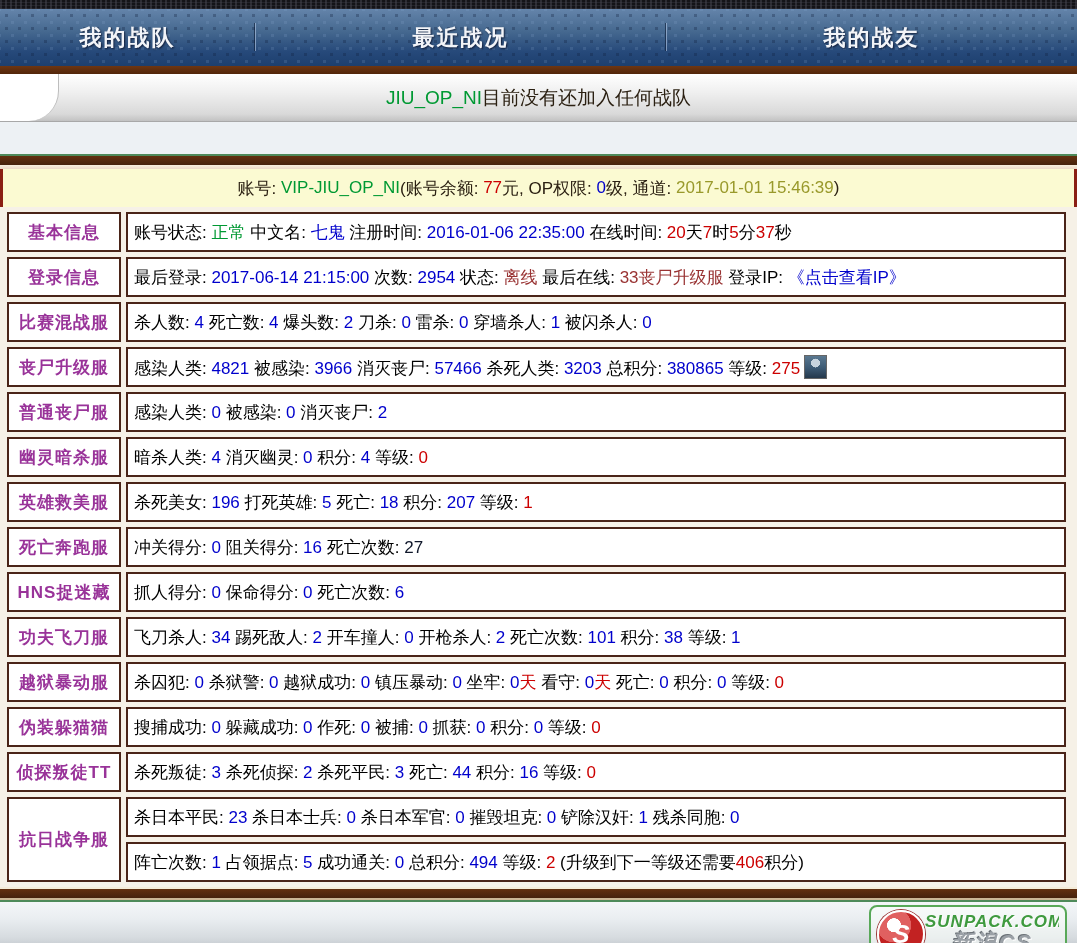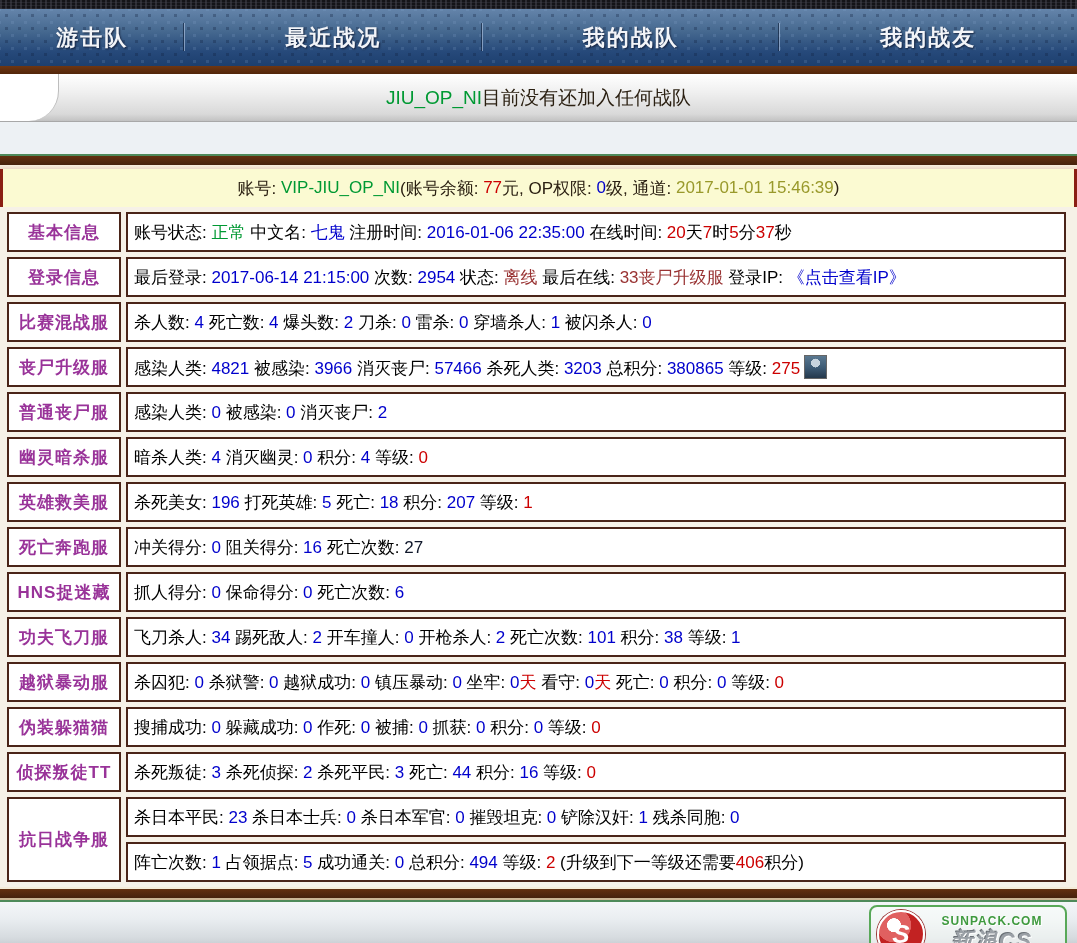--- a/index.html
+++ b/index.html
@@ -106,37 +106,36 @@
   }
   .wm-ball{
     width:44px;height:44px;border-radius:50%;flex:0 0 44px;
     background:radial-gradient(circle at 34% 30%, #ffffff 0 16%, #e06060 17% 40%, #c22222 41% 78%, #7a1010 100%);
     border:2px solid #fff;box-shadow:0 0 0 1px #993333;
     color:#fff;font-weight:bold;font-style:italic;font-size:26px;
     display:flex;align-items:center;justify-content:center;
   }
   .wm-text{flex:1;text-align:center;line-height:1.1;overflow:hidden;}
   .wm-line1{
-    color:#3f9a3f;font-weight:bold;font-size:12px;letter-spacing:1px;
+    color:#3f9a3f;font-weight:bold;font-style:italic;font-size:17px;letter-spacing:1px;
     text-shadow:1px 1px 0 #ffffff;white-space:nowrap;
   }
   .wm-line2{
     color:#9aa0a6;font-weight:bold;font-style:italic;font-size:22px;letter-spacing:2px;
     text-shadow:1px 1px 0 #ffffff, -1px -1px 0 #6a7076;white-space:nowrap;
   }
 </style>
 </head>
 <body>
 
 <div class="top-strip"></div>
 
 <div class="nav" id="nav">
-    <div class="nav-item">游击队</div>
+    <div class="nav-item">我的战队</div>
     <div class="nav-item">最近战况</div>
-    <div class="nav-item">我的战队</div>
     <div class="nav-item">我的战友</div>
   </div>
 
 <div class="brown-band"></div>
 
 <div class="tabstrip">
   <div class="tab-home"></div>
   <div class="tab-msg" id="tab-msg"><span style="color: rgb(0, 153, 51);">JIU_OP_NI</span><span style="color: rgb(43, 32, 18);">目前没有还加入任何战队</span></div>
 </div>
 

